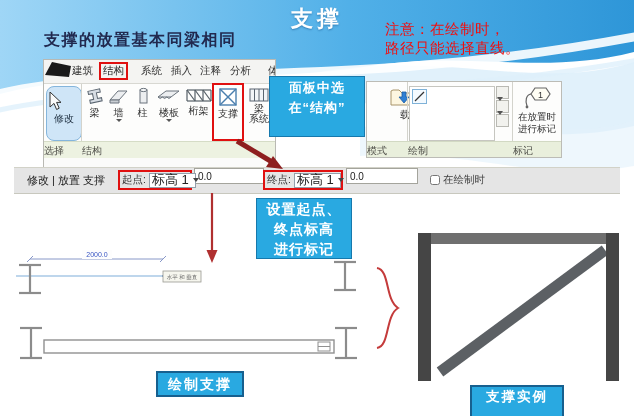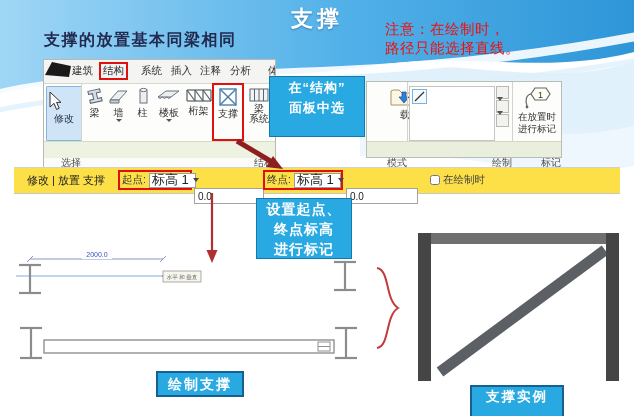--- a/index.html
+++ b/index.html
@@ -23,29 +23,29 @@
   
   .ribbon-l{left:43px;top:59px;width:233px;height:114px;background:#fbfbfa;
     border:1px solid #b9b9b3;box-sizing:border-box;z-index:1;overflow:hidden}
   .tabbar{position:absolute;left:0;top:0;width:233px;height:23px;background:#f4f4f2;
     border-bottom:1px solid #d8d8d2}
   .tab{position:absolute;top:4px;font-size:10.5px;color:#333;white-space:nowrap;cursor:default}
   .tab.hl{border:2px solid #e01010;padding:0 2px;top:2px;color:#222}
   .toolrow{position:absolute;left:0;top:24px;width:233px;height:57px;background:#fdfdfc}
   .panelstrip{position:absolute;left:0;top:81px;width:233px;height:16px;
     background:#edf2e1;border-top:1px solid #d5dcc6;font-size:10px;color:#4c4c46}
-  .pslabel{position:absolute;top:14px;text-align:right}
+  .pslabel{position:absolute;top:2px;text-align:left}
   .vdiv{position:absolute;top:24px;bottom:0;width:1px;background:#d3d3cc}
   .tool{position:absolute;top:1px;text-align:center;font-size:10px;color:#333;cursor:pointer}
   .tool .ticon{display:block;margin:2px auto 1px auto}
   .tool .tlabel{display:block;line-height:11px}
   .caret{display:block;width:0;height:0;margin:1px auto 0 auto;
     border-left:3px solid transparent;border-right:3px solid transparent;border-top:3px solid #555}
   .modify-btn{position:absolute;left:2px;top:2px;width:34px;height:53px;
-    background:#cfe5f7;border:1px solid #84b5dc;border-radius:1px;text-align:center;
+    background:#cfe5f7;border:1px solid #84b5dc;border-radius:8px;text-align:center;
     font-size:10px;color:#234;cursor:pointer}
   .redbox-tool{position:absolute;left:168px;top:-1px;width:32px;height:58px;
     border:2px solid #e01010;box-sizing:border-box}
 
   
   .ribbon-r{left:366px;top:81px;width:196px;height:77px;background:#fdfdfc;
     border:1px solid #bcbcb6;box-sizing:border-box;z-index:1}
   .ribbon-r .strip{position:absolute;left:0;bottom:0;width:100%;height:15px;
     background:#e9efdc;border-top:1px solid #d2d9c3;font-size:10px;color:#4c4c46}
   .rdiv{position:absolute;top:0;bottom:0;width:1px;background:#d3d3cc}
@@ -68,32 +68,32 @@
   .callout{background:#29a9e1;border:1px solid #1679ad;color:#fff;font-weight:bold;
     text-align:center;z-index:3;box-sizing:border-box}
   .co-structure{left:269px;top:76px;width:96px;height:61px;font-size:13px;line-height:19.5px;padding-top:1px;letter-spacing:1px}
   .co-settings{left:256px;top:198px;width:96px;height:61px;font-size:14px;line-height:20px;letter-spacing:1px}
   .lbl-box{background:#29a9e1;border:2px solid #17608f;color:#fff;font-weight:bold;
     text-align:center;z-index:3;box-sizing:border-box}
   .lbl-draw{left:156px;top:371px;width:88px;height:26px;font-size:14px;line-height:22px;letter-spacing:2px}
   .lbl-example{left:470px;top:385px;width:94px;height:38px;font-size:13.5px;line-height:19px;letter-spacing:2px}
 
   
-  .optbar{left:14px;top:167px;width:606px;height:25px;background:#fde047;
+  .optbar{left:14px;top:167px;width:606px;height:25px;background:#e5e5e5;
     border-top:1px solid #d2d2c8;border-bottom:1px solid #c8c8be;z-index:1}
   .optbar .mode{position:absolute;left:13px;top:0;line-height:25px;font-size:11px;color:#222}
   .redframe{position:absolute;top:2px;height:20px;border:2px solid #e01010;box-sizing:border-box;
     display:flex;align-items:center;padding:4px 2px;z-index:2}
   .flabel{font-size:10.5px;color:#333;margin-right:3px;white-space:nowrap}
   .dropdown{height:15px;background:#fff;border:1px solid #93a0ac;display:flex;align-items:center;
     font-size:13px;color:#222;padding:0 2px;cursor:pointer;box-sizing:border-box}
   .dropdown .dval{white-space:nowrap;margin-right:4px}
   .dd-caret{width:0;height:0;border-left:3.5px solid transparent;border-right:3.5px solid transparent;
     border-top:4px solid #444;margin-left:auto}
-  .optinput{position:absolute;top:20px;height:16px;border:1px solid #a4a49c;background:#fff;
+  .optinput{position:absolute;top:0;height:16px;border:1px solid #a4a49c;background:#fff;
     font-size:10px;color:#222;padding:0 3px;box-sizing:border-box;font-family:inherit}
   .snapwrap{position:absolute;left:416px;top:5px;display:flex;align-items:center;font-size:10.5px;color:#444}
   .snapwrap input{width:10px;height:10px;margin:0 3px 0 0}
 
   
   .bg-svg{left:0;top:0;z-index:0}
   .anno-svg{left:0;top:0;z-index:4;pointer-events:none}
   .sketch-svg{left:0;top:238px;z-index:1}
   .frame-svg{left:410px;top:224px;z-index:1}
 </style>
@@ -263,22 +263,22 @@
   </div>
 
   <div class="strip">
     <span class="pslabel" style="left:0;width:40px">模式</span>
     <span class="pslabel" style="left:41px;width:104px">绘制</span>
     <span class="pslabel" style="left:146px;width:48px">标记</span>
   </div>
 </div>
 
 <div class="abs callout co-structure">
+  <div>面板中选</div>
   <div>在“结构”</div>
-  <div>面板中选</div>
 </div>
 
 <div class="abs optbar">
   <span class="mode">修改 | 放置 支撑</span>
 
   <div class="redframe" style="left:104px;width:74px">
     <span class="flabel">起点:</span>
     <span class="dropdown" style="width:47px">
       <span class="dval">标高 1</span>
       <span class="dd-caret"></span>

